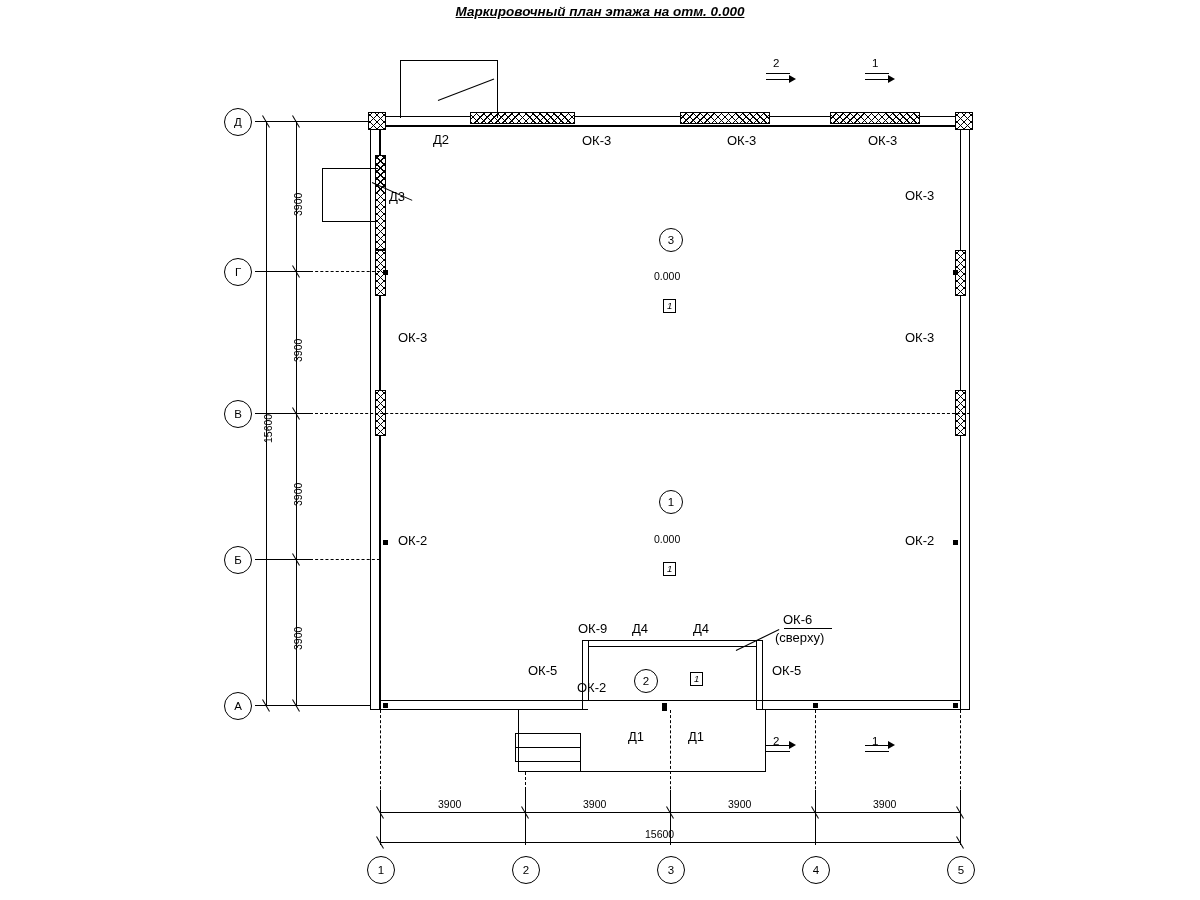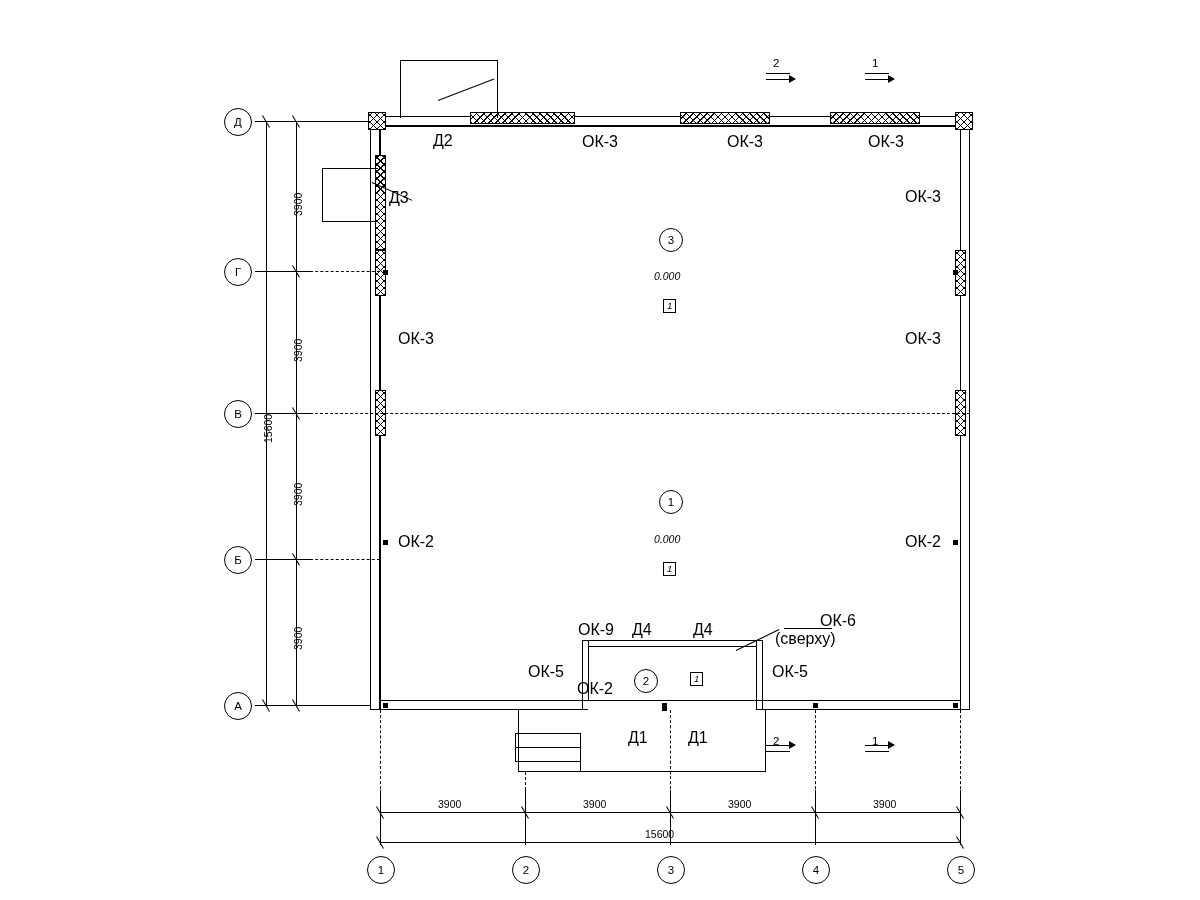--- a/index.html
+++ b/index.html
@@ -12,26 +12,26 @@
   .ln{position:absolute;background:#000;}
   .hl{height:1px;}
   .vl{width:1px;}
   .dash-h{position:absolute;height:0;border-top:1px dashed #000;}
   .dash-v{position:absolute;width:0;border-left:1px dashed #000;}
 
   .circ{position:absolute;border:1px solid #000;border-radius:50%;display:flex;align-items:center;justify-content:center;font-size:11.5px;background:#fff;}
   .ax{width:26px;height:26px;}
   .zone{width:22px;height:22px;font-size:11.5px;}
 
-  .lbl{position:absolute;font-size:16px;white-space:nowrap;}
+  .lbl{position:absolute;font-size:13px;white-space:nowrap;}
   .lbl.s{font-size:10.5px;}
   .vlbl{position:absolute;font-size:10.5px;white-space:nowrap;transform:rotate(-90deg);transform-origin:left top;}
 
   .boxlbl{position:absolute;border:1px solid #000;font-size:9.5px;font-style:italic;padding:0 3px 1px 3px;background:#fff;line-height:11px;}
-  .elev{position:absolute;font-size:10.5px;border:0;background:#fff;padding:0 2px;font-style:italic;}
+  .elev{position:absolute;font-size:10.5px;border:0;background:#fff;padding:0 2px;}
 
   
   .wall{position:absolute;border:1px solid #000;background:#fff;box-sizing:border-box;}
   .hatchv{position:absolute;box-sizing:border-box;border:1px solid #000;
      background-image:
        repeating-linear-gradient(45deg,#000 0 1px,transparent 1px 5px),
        repeating-linear-gradient(-45deg,#000 0 1px,transparent 1px 5px);
      background-color:#fff;}
 
   .tick{position:absolute;width:14px;height:0;border-top:1px solid #000;transform:rotate(60deg);}
@@ -39,20 +39,21 @@
   .arr{position:absolute;width:0;height:0;border-style:solid;}
 
   .secmark{position:absolute;font-size:11.5px;}
   .secline{position:absolute;height:0;border-top:1px solid #000;}
 </style>
 </head>
 <body>
 
 <div id="sheet">
 
+  <div class="ttl">Маркировочный план этажа на отм. 0.000</div>
 
   <div class="secmark" style="left:773px;top:57px;">2</div>
   <div class="secline" style="left:766px;top:73px;width:24px;"></div>
   <div class="arrowline" style="left:766px;top:79px;width:24px;"></div>
   <div class="arr" style="left:789px;top:75px;border-width:4px 0 4px 7px;border-color:transparent transparent transparent #000;"></div>
 
   <div class="secmark" style="left:872px;top:57px;">1</div>
   <div class="secline" style="left:865px;top:73px;width:24px;"></div>
   <div class="arrowline" style="left:865px;top:79px;width:24px;"></div>
   <div class="arr" style="left:888px;top:75px;border-width:4px 0 4px 7px;border-color:transparent transparent transparent #000;"></div>
@@ -155,21 +156,21 @@
   <div class="ln" style="left:588px;top:700px;width:168px;height:10px;background:#fff;"></div>
   <div class="ln hl" style="left:588px;top:700px;width:168px;"></div>
   <div class="ln" style="left:662px;top:703px;width:5px;height:8px;"></div>
 
   <div class="ln" style="left:736px;top:650px;width:48px;height:1px;transform:rotate(-26deg);transform-origin:left center;"></div>
 
   <div class="lbl" style="left:578px;top:621px;">ОК-9</div>
   <div class="lbl" style="left:528px;top:663px;">ОК-5</div>
   <div class="lbl" style="left:577px;top:680px;">ОК-2</div>
   <div class="lbl" style="left:772px;top:663px;">ОК-5</div>
-  <div class="lbl" style="left:820px;top:612px;">ОК-6</div>
+  <div class="lbl" style="left:783px;top:612px;">ОК-6</div>
   <div class="ln hl" style="left:784px;top:628px;width:48px;"></div>
   <div class="lbl" style="left:775px;top:630px;">(сверху)</div>
 
   <div class="lbl" style="left:632px;top:621px;">Д4</div>
   <div class="lbl" style="left:693px;top:621px;">Д4</div>
   <div class="lbl" style="left:628px;top:729px;">Д1</div>
   <div class="lbl" style="left:688px;top:729px;">Д1</div>
 
   <div class="ln hl" style="left:255px;top:121px;width:115px;"></div>
   <div class="dash-h" style="left:310px;top:271px;width:70px;"></div>

